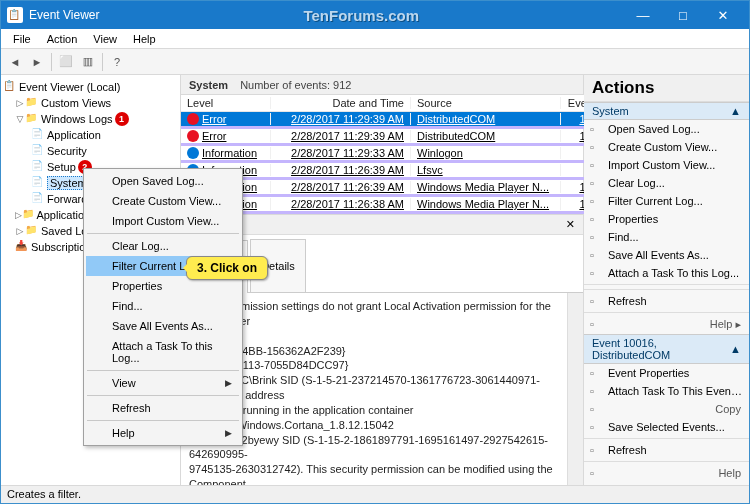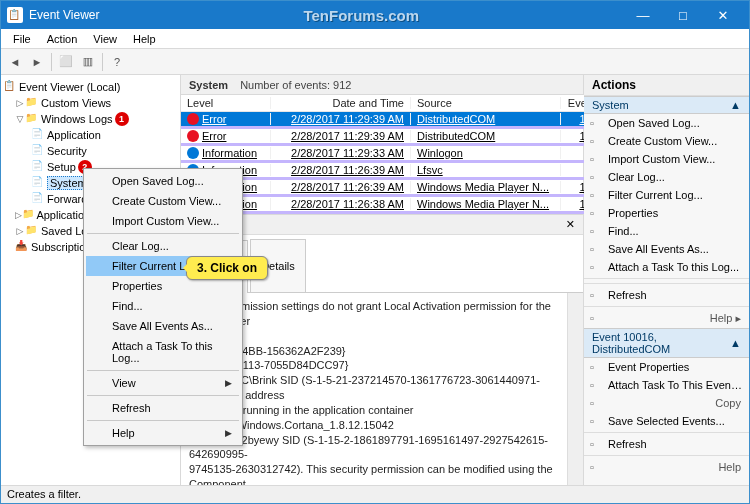--- a/index.html
+++ b/index.html
@@ -56,21 +56,21 @@
   .tabs { display: flex; padding: 4px 6px 0 6px; border-bottom: 1px solid #ccc; gap: 2px; }
   .tab { padding: 20px 10px; border: 1px solid #ccc; border-bottom: none; background: #f7f7f7; font-size: 11px; }
   .tab.active { background: #fff; position: relative; top: 1px; }
   .detail-body { padding: 6px 8px; font-size: 11px; line-height: 1.35; overflow: hidden; }
   .detail-body .desc { color: #222; margin-bottom: 8px; }
   .kv { display: flex; flex-wrap: wrap; }
   .kv .k { width: 110px; padding: 1px 0; }
   .kv .v { width: 150px; padding: 1px 0; }
 
   .actions { width: 165px; background: #f7f7f7; display: flex; flex-direction: column; }
-  .actions-title { background: #f0f0f0; padding: 3px 8px; font-weight: bold; border-bottom: 1px solid #ddd; font-size: 12px; }
+  .actions-title { background: #f0f0f0; padding: 3px 8px; font-weight: bold; border-bottom: 1px solid #ddd; font-size: 17px; }
   .actions-section { background: #dbeaf7; padding: 2px 8px; font-weight: normal; color: #003a66; border-top: 1px solid #ccc; border-bottom: 1px solid #ccc; display:flex; justify-content:space-between; align-items:center; }
   .actions .item { padding: 3px 6px 3px 24px; position: relative; white-space: nowrap; overflow: hidden; text-overflow: ellipsis; }
   .actions .item::before { content: "▫"; position: absolute; left: 6px; color: #777; }
   .actions .sep { height: 1px; background: #ddd; margin: 2px 0; }
   .actions .sub { text-align: right; padding-right: 8px; color: #555; }
 
   .statusbar { height: 18px; background: #f0f0f0; border-top: 1px solid #d9d9d9; padding: 2px 6px; font-size: 11px; }
 
   
   .ctxmenu { position: absolute; left: 82px; top: 167px; width: 160px; background: #f4f4f4; border: 1px solid #a0a0a0; box-shadow: 2px 2px 4px rgba(0,0,0,.25); z-index: 50; padding: 2px; }

